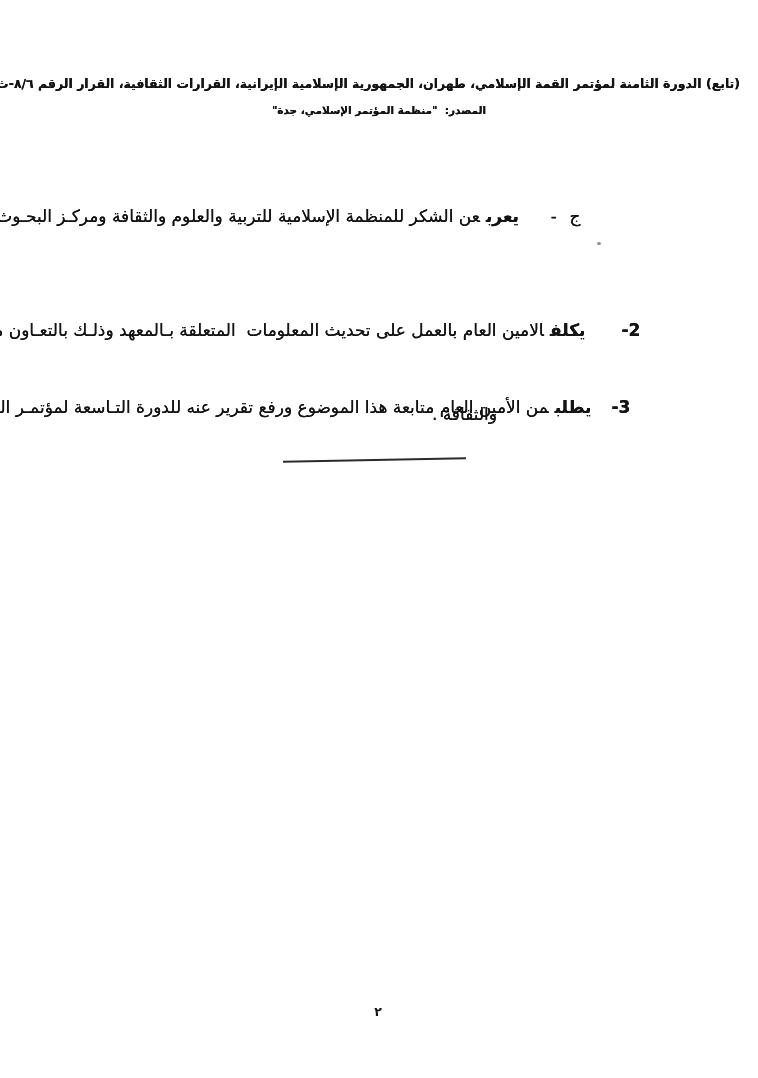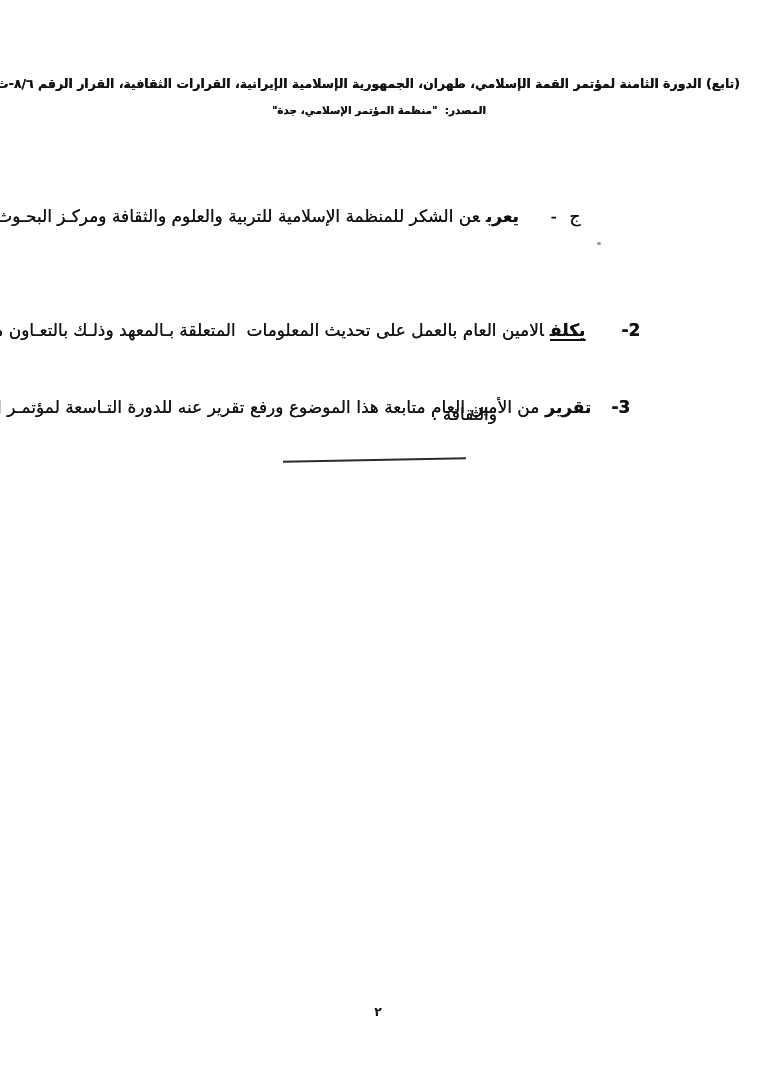--- a/index.html
+++ b/index.html
@@ -28,21 +28,21 @@
   }
   .bline{
     font-size:17px;line-height:26px;
     text-shadow:0 0 .35px #000;
   }
   .marker{font-weight:700;}
   .marker-j{font-weight:400;word-spacing:7px;margin-left:32px;}
   .marker-num{font-size:17px;margin-left:36px;}
   .marker-num3{margin-left:20px;}
   .kw{font-weight:700;margin-left:6px;}
-  .kw-underline{text-decoration:underline;text-decoration-thickness:1.5px;text-underline-offset:3px;}
+  .kw-underline{text-decoration-thickness:1.5px;text-underline-offset:3px;}
   .l-j1{top:177px;right:156px;}
   .l-j2{top:210px;right:118px;}
   .l-j3{top:243px;right:108px;}
   .l-21{top:291px;right:96px;}
   .l-22{top:326px;right:181px;}
   .l-31{top:368px;right:106px;}
   .l-32{top:401px;right:261px;}
   .divider{
     top:459px;left:283px;width:183px;height:1.6px;
     background:#2a2a2a;
@@ -69,21 +69,21 @@
 
   <div class="abs bline l-j1">
     <span class="marker marker-j">ج -</span><span class="kw">يعرب</span><span>عن الشكر للمنظمة الإسلامية للتربية والعلوم والثقافة ومركـز البحـوث</span>
   </div>
 
   <div class="abs bline l-21">
     <span class="marker marker-num">2-</span><span class="kw kw-underline">يكلف</span><span>الامين العام بالعمل على تحديث المعلومات  المتعلقة بـالمعهد وذلـك بالتعـاون مـع</span>
   </div>
 
   <div class="abs bline l-31">
-    <span class="marker marker-num marker-num3">3-</span><span class="kw">تقرير</span><span>من الأمين العام متابعة هذا الموضوع ورفع تقرير عنه للدورة التـاسعة لمؤتمـر القمـة</span>
+    <span class="marker marker-num marker-num3">3-</span><span class="kw">يطلب</span><span>من الأمين العام متابعة هذا الموضوع ورفع تقرير عنه للدورة التـاسعة لمؤتمـر القمـة</span>
   </div>
   <div class="abs bline l-32">والثقافة .</div>
 
   <div class="abs divider"></div>
 
   <div class="abs speck"></div>
 
   <div class="abs pagenum">٢</div>
 
 </div>

